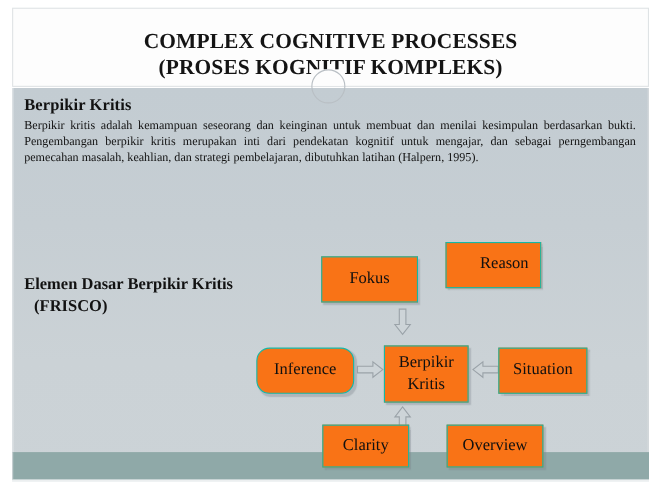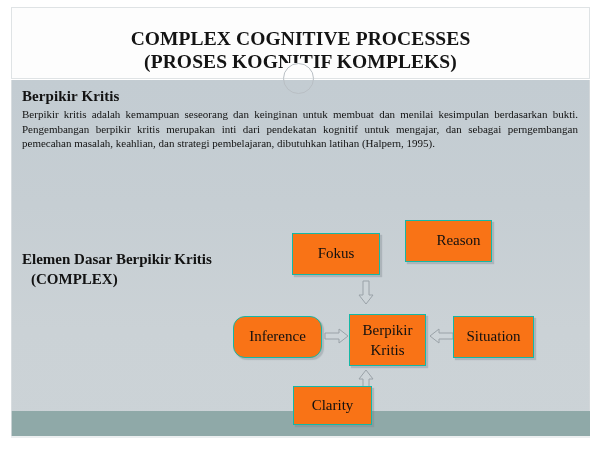--- a/index.html
+++ b/index.html
@@ -213,21 +213,21 @@
     <div class="tline">(PROSES KOGNITIF KOMPLEKS)</div>
   </div>
   <div id="deco-ring-top-mask"></div>
   <div id="deco-ring"></div>
 
   <div id="content">
     <div id="sub-heading">Berpikir Kritis</div>
     <div id="paragraph">Berpikir kritis adalah kemampuan seseorang dan keinginan untuk membuat dan menilai kesimpulan berdasarkan bukti. Pengembangan berpikir kritis merupakan inti dari pendekatan kognitif untuk mengajar, dan sebagai perngembangan pemecahan masalah, keahlian, dan strategi pembelajaran, dibutuhkan latihan (Halpern, 1995).</div>
     <div id="frisco-heading">
       <span>Elemen Dasar Berpikir Kritis</span>
-      <span class="l2">(COMPLEX)</span>
+      <span class="l2">(FRISCO)</span>
     </div>
   </div>
 
   <div id="diagram">
 
     <div class="node" id="node-fokus">
       <span>Fokus</span>
     </div>
 
     <div class="node" id="node-reason">
@@ -244,20 +244,23 @@
     </div>
 
     <div class="node" id="node-situation">
       <span>Situation</span>
     </div>
 
     <div class="node" id="node-clarity">
       <span>Clarity</span>
     </div>
 
+    <div class="node" id="node-overview">
+      <span>Overview</span>
+    </div>
 
     <div class="arrow" id="arrow-down">
       <svg width="16" height="24" viewBox="0 0 16 24">
         <polygon points="5,0 11,0 11,14 15,14 8,23 1,14 5,14"></polygon>
       </svg>
     </div>
 
     <div class="arrow" id="arrow-right">
       <svg width="24" height="16" viewBox="0 0 24 16">
         <polygon points="0,5 14,5 14,1 23,8 14,15 14,11 0,11"></polygon>

